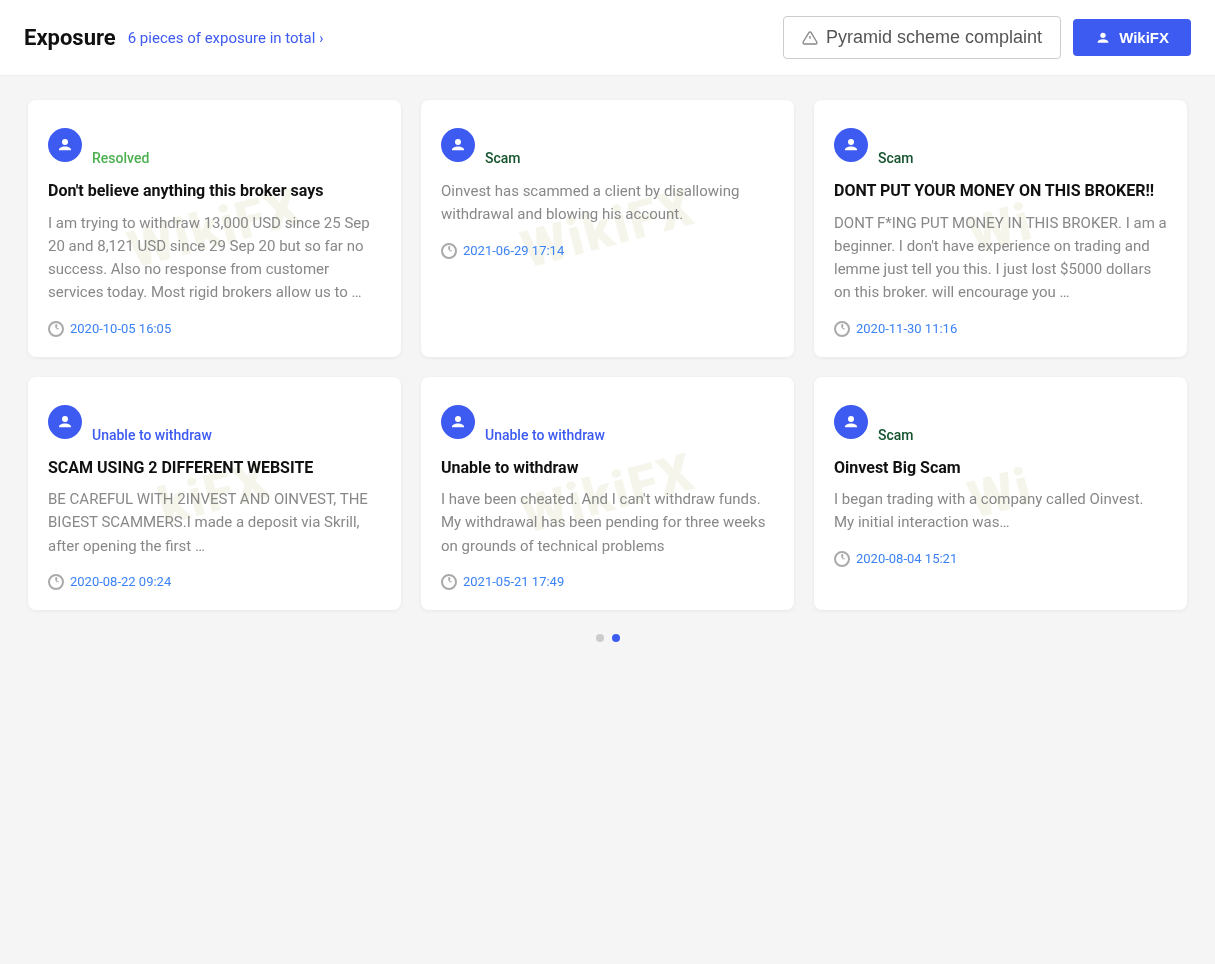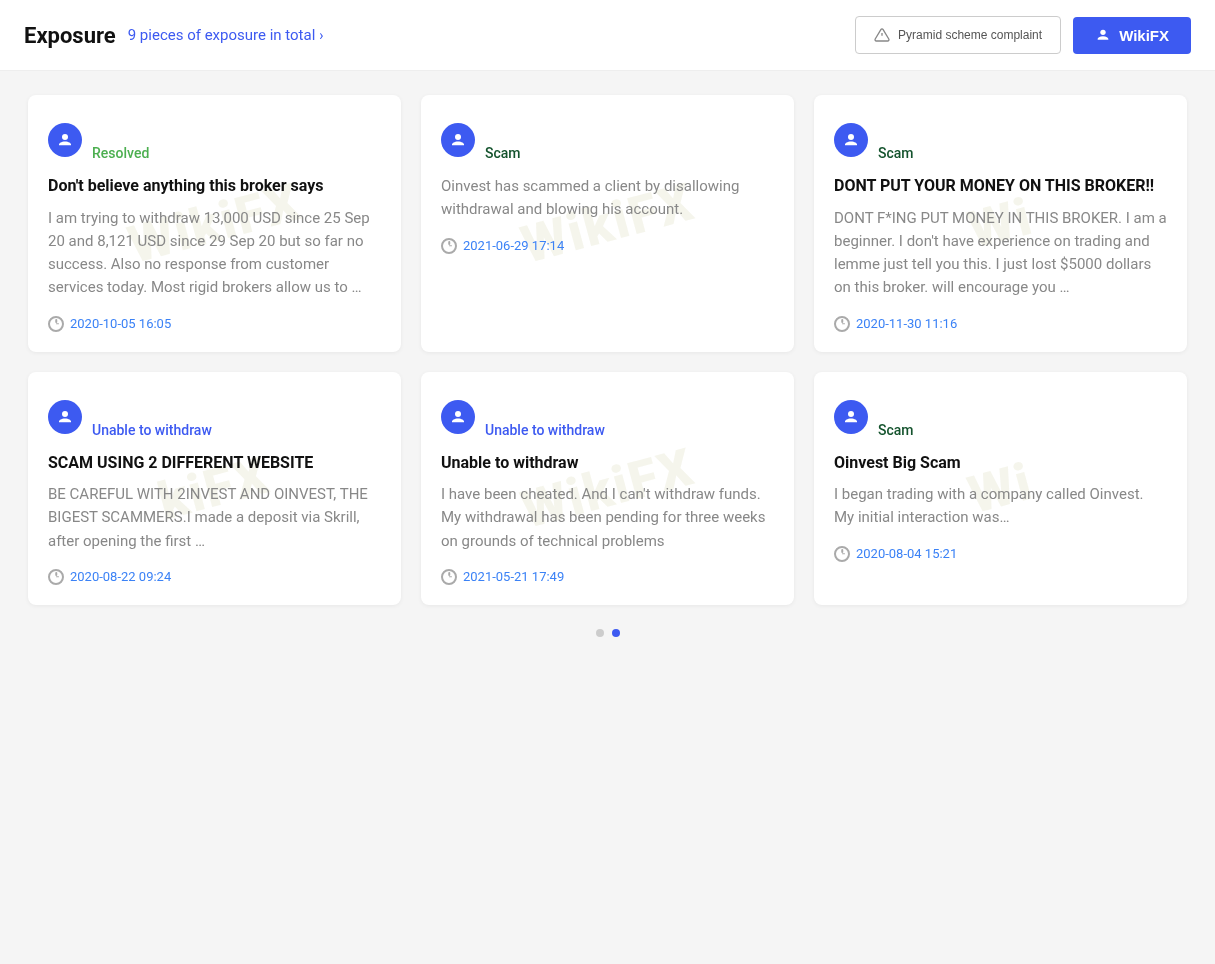--- a/index.html
+++ b/index.html
@@ -53,21 +53,21 @@
 
     .complaint-btn {
       display: flex;
       align-items: center;
       gap: 8px;
       padding: 10px 18px;
       border: 1px solid #ccc;
       border-radius: 4px;
       background: #fff;
       color: #555;
-      font-size: 12px;
+      font-size: 18px;
       cursor: pointer;
     }
 
     .expose-btn {
       display: flex;
       align-items: center;
       gap: 8px;
       padding: 10px 22px;
       border: none;
       border-radius: 4px;
@@ -232,21 +232,21 @@
     .dot.inactive { background: #ccc; }
     .dot.active { background: #3d5af1; }
   </style>
 </head>
 <body>
 
 <div class="header">
   <div class="header-left">
     <span class="header-title">Exposure</span>
     <span class="header-count">
-      <span>9 pieces of exposure in total</span>
+      <span>6 pieces of exposure in total</span>
       <span class="chevron">›</span>
     </span>
   </div>
   <div class="header-right">
     <button class="complaint-btn">
       <svg width="16" height="16" viewBox="0 0 24 24" fill="none" stroke="#888" stroke-width="2">
         <path d="M10.29 3.86L1.82 18a2 2 0 0 0 1.71 3h16.94a2 2 0 0 0 1.71-3L13.71 3.86a2 2 0 0 0-3.42 0z"></path>
         <line x1="12" y1="9" x2="12" y2="13"></line>
         <line x1="12" y1="17" x2="12.01" y2="17"></line>
       </svg>

